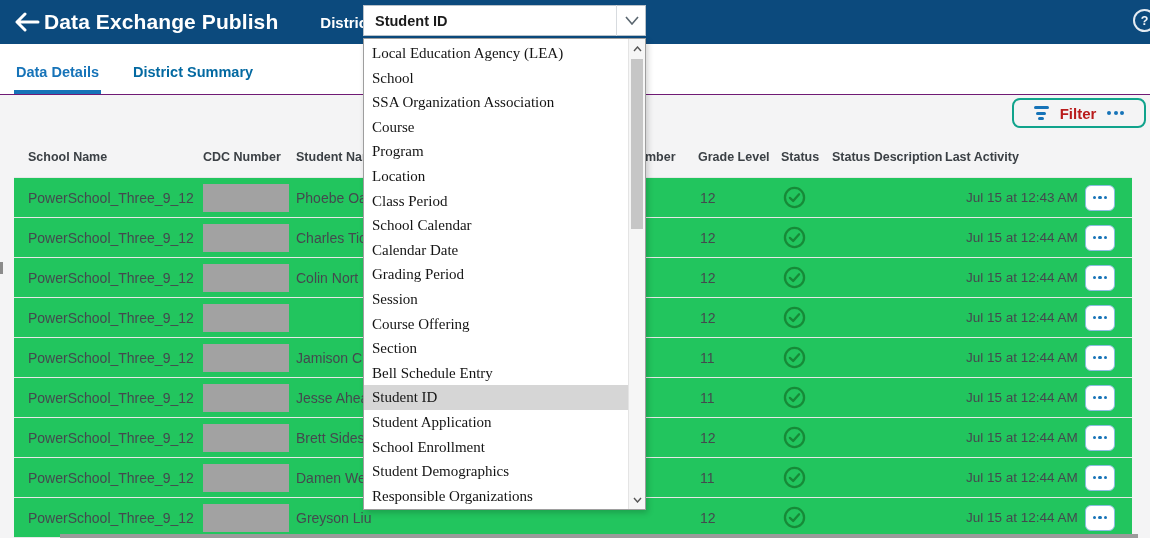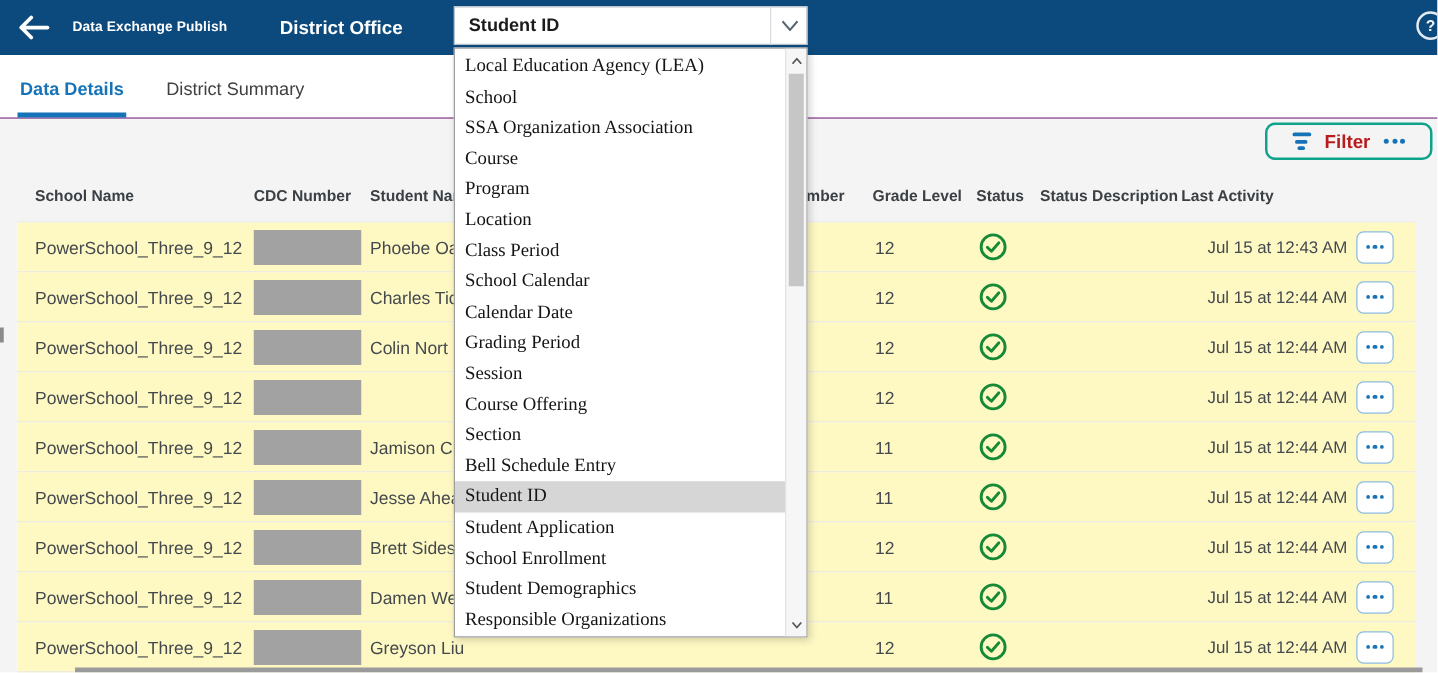--- a/index.html
+++ b/index.html
@@ -4,21 +4,21 @@
 <style>
   * { margin:0; padding:0; box-sizing:border-box; }
   html,body { width:1150px; height:538px; overflow:hidden; background:#fff;
     font-family:"Liberation Sans","DejaVu Sans",sans-serif; }
   .stage { position:relative; width:1150px; height:538px; overflow:hidden; }
 
   
   .appbar { position:absolute; left:0; top:0; width:100%; height:44px; background:#0C4A7D;
     display:flex; align-items:center; }
   .back-btn { margin-left:14px; width:30px; height:26px; display:flex; align-items:center; cursor:pointer; }
-  .app-title { color:#fff; font-weight:700; font-size:11px; margin-left:14px; letter-spacing:.1px; }
+  .app-title { color:#fff; font-weight:700; font-size:21px; margin-left:0; letter-spacing:.1px; }
   .app-subtitle { color:#fff; font-weight:700; font-size:15px; margin-left:42px; }
   .help-circle { position:absolute; right:-6px; top:9px; width:23px; height:23px; border:2px solid #E4EBF2;
     border-radius:50%; color:#F2F6FA; font-size:12.5px; font-weight:700; display:flex;
     align-items:center; justify-content:center; background:transparent; }
 
   
   .entity-select { position:absolute; left:363px; top:5px; width:283px; height:31px; background:#fff;
     display:flex; align-items:center; cursor:pointer; box-shadow:0 0 0 1px #b9c2ca inset; }
   .entity-select .value { font-size:14.5px; font-weight:700; color:#1b1b1b; padding-left:12px; flex:1; }
   .entity-select .chev { width:30px; height:100%; display:flex; align-items:center; justify-content:center;
@@ -38,40 +38,40 @@
     justify-content:center; color:#5a5a5a; cursor:pointer; }
   .dd-arrow.up { top:1px; } .dd-arrow.down { bottom:1px; }
   .dd-thumb { position:absolute; left:2px; top:20px; width:12px; height:170px; background:#C6C6C6; cursor:pointer; }
 
   
   .tabbar { position:absolute; left:0; top:44px; width:100%; height:51px; background:#fff;
     border-bottom:1px solid #701a75; display:flex; align-items:flex-end; }
   .tab { font-size:14.5px; font-weight:700; margin-left:14px; padding:16px 2px 14px 2px; cursor:pointer; position:relative; }
   .tab.active { color:#1673B8; }
   .tab.active::after { content:""; position:absolute; left:0; right:0; bottom:0; height:4px; background:#1673B8; }
-  .tab.inactive { color:#404040; font-weight:400; margin-left:30px; }
+  .tab.inactive { color:#0369a1; font-weight:700; margin-left:30px; }
 
   
   .content { position:absolute; left:0; top:95px; width:100%; height:443px; background:#F4F4F5; }
 
   .filter-group { position:absolute; right:4px; top:3px; width:134px; height:30px; border:2px solid #10A38C;
     border-radius:8px; display:flex; align-items:center; justify-content:center; gap:11px; cursor:pointer; }
   .filter-icon { display:flex; flex-direction:column; gap:2.5px; align-items:center; }
   .filter-icon i { display:block; height:3px; border-radius:2px; background:#1673B8; }
   .filter-icon i:nth-child(1){ width:15px; } .filter-icon i:nth-child(2){ width:10px; } .filter-icon i:nth-child(3){ width:6px; }
   .filter-label { color:#b91c1c; font-size:15px; font-weight:700; }
   .dots { display:flex; gap:2.5px; align-items:center; }
   .dots i { width:4px; height:4px; border-radius:50%; background:#1673B8; display:block; }
 
   
   .thead { position:absolute; left:0; top:45px; width:100%; height:35px; }
   .th { position:absolute; top:10px; font-size:12.5px; font-weight:700; color:#3B4045; white-space:nowrap; }
   .tbody { position:absolute; left:14px; top:82px; width:1118px; height:361px; background:#fff;
     border-top:1px solid #E7E7E7; }
-  .trow { position:relative; height:40px; border-bottom:1px solid #E7E7E7; background:#fef9c3; }
+  .trow { position:relative; height:40px; border-bottom:1px solid #E7E7E7; background:#22c55e; }
   .cell { position:absolute; top:0; height:100%; display:flex; align-items:center; font-size:14px;
     color:#44494E; white-space:nowrap; }
   .c-school { left:14px; }
   .c-redact { left:189px; top:6px; height:28px; width:86px; background:#A2A2A2; color:transparent;
     overflow:hidden; font-size:1px; }
   .c-student { left:282px; }
   .c-grade { left:686px; }
   .c-status { left:768px; width:24px; justify-content:center; }
   .c-desc { left:818px; }
   .c-activity { left:931px; font-size:13.5px;margin-left:21px; }

